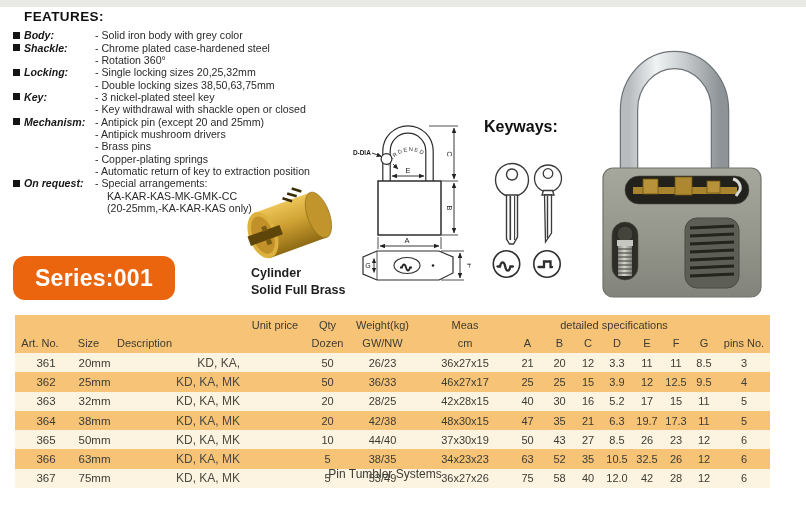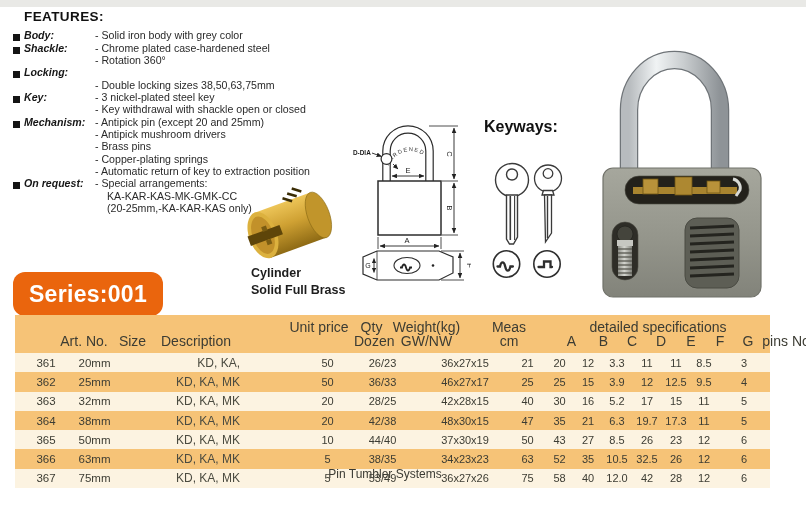--- a/index.html
+++ b/index.html
@@ -3,49 +3,49 @@
 <meta charset="utf-8">
 <style>
   html,body{margin:0;padding:0;background:#ffffff;}
   .page{position:relative;width:806px;height:514px;background:#ffffff;overflow:hidden;
         font-family:"Liberation Sans",sans-serif;color:#1c1c1c;}
   .top-strip{position:absolute;left:0;top:0;width:806px;height:7px;background:#e9e9e6;}
 
   
   .features{position:absolute;left:0;top:9px;width:345px;}
   .features h2{margin:0 0 5px 24px;font-size:13.5px;font-weight:bold;letter-spacing:.4px;color:#111;}
-  .feat-row{display:flex;align-items:flex-end;height:12.35px;font-size:10.6px;color:#2a2a2a;}
+  .feat-row{display:flex;align-items:center;height:12.35px;font-size:10.6px;color:#2a2a2a;}
   .feat-bullet{flex:none;width:7px;height:7px;background:#141414;margin-left:13px;}
   .feat-bullet.hidden-bullet{visibility:hidden;}
   .feat-label{flex:none;width:71px;margin-left:4px;font-weight:bold;font-style:italic;color:#161616;}
   .feat-text{white-space:nowrap;}
   .feat-text.indent{margin-left:12px;}
 
   
-  .series-badge{position:absolute;left:13px;top:272px;width:150px;height:44px;background:#EA650D;
+  .series-badge{position:absolute;left:13px;top:256px;width:162px;height:44px;background:#EA650D;
         border-radius:12px;display:flex;align-items:center;justify-content:center;}
   .series-badge span{color:#ffffff;font-weight:bold;font-size:23px;letter-spacing:.3px;}
 
   
   .cylinder-fig{position:absolute;left:236px;top:180px;width:110px;}
   .cylinder-cap{position:absolute;left:251px;top:265px;width:140px;font-size:12.5px;font-weight:bold;
         color:#1d1d1d;line-height:16.5px;}
 
   
   .diagram{position:absolute;left:341px;top:106px;}
   .keyways-h{position:absolute;left:484px;top:118px;font-size:16px;font-weight:bold;color:#111;}
   .keys-fig{position:absolute;left:486px;top:160px;}
   .profiles-fig{position:absolute;left:489px;top:247px;}
   .padlock-fig{position:absolute;left:597px;top:40px;}
 
   
   .tbl{--cols:50px 47px 128px 70px 35px 75px 90px 35px 29px 28px 30px 30px 28px 28px 52px;
        position:absolute;left:15px;top:315px;width:755px;color:#3c3c33;}
   .thead{position:relative;height:38px;background:#F6C377;}
-  .thead-row{display:grid;grid-template-columns:var(--cols);position:absolute;left:0;right:0;font-size:14px;padding-left:44px;}
+  .thead-row{display:grid;grid-template-columns:var(--cols);position:absolute;left:0;right:0;font-size:11px;}
   .thead-row.r1{top:4px;} .thead-row.r2{bottom:4px;}
   .hcell{text-align:center;white-space:nowrap;}
   .hcell.desc{text-align:left;padding-left:5px;}
   .hc-up{grid-column:4;} .hc-qty{grid-column:5;} .hc-wt{grid-column:6;} .hc-meas{grid-column:7;}
   .hc-dspec{grid-column:8/15;text-align:center;}
   .trow{display:grid;grid-template-columns:var(--cols);height:19.3px;align-items:center;background:#FCF3E1;font-size:11px;}
   .trow.alt{background:#F6C377;}
   .td{text-align:center;white-space:nowrap;}
   .td-desc{text-align:right;padding-left:5px;font-size:12px;color:#4b4b40;}
   .td-art,.td-size{font-size:11.5px;padding-left:12px;}
@@ -74,20 +74,21 @@
           <span class="feat-text">- Chrome plated case-hardened steel</span>
         </div>
         <div class="feat-row">
           <span class="feat-bullet hidden-bullet"></span>
           <span class="feat-label"></span>
           <span class="feat-text">- Rotation 360°</span>
         </div>
         <div class="feat-row">
           <span class="feat-bullet"></span>
           <span class="feat-label">Locking:</span>
+          <span class="feat-text">- Single locking sizes 20,25,32mm</span>
         </div>
         <div class="feat-row">
           <span class="feat-bullet hidden-bullet"></span>
           <span class="feat-label"></span>
           <span class="feat-text">- Double locking sizes 38,50,63,75mm</span>
         </div>
         <div class="feat-row">
           <span class="feat-bullet"></span>
           <span class="feat-label">Key:</span>
           <span class="feat-text">- 3 nickel-plated steel key</span>

